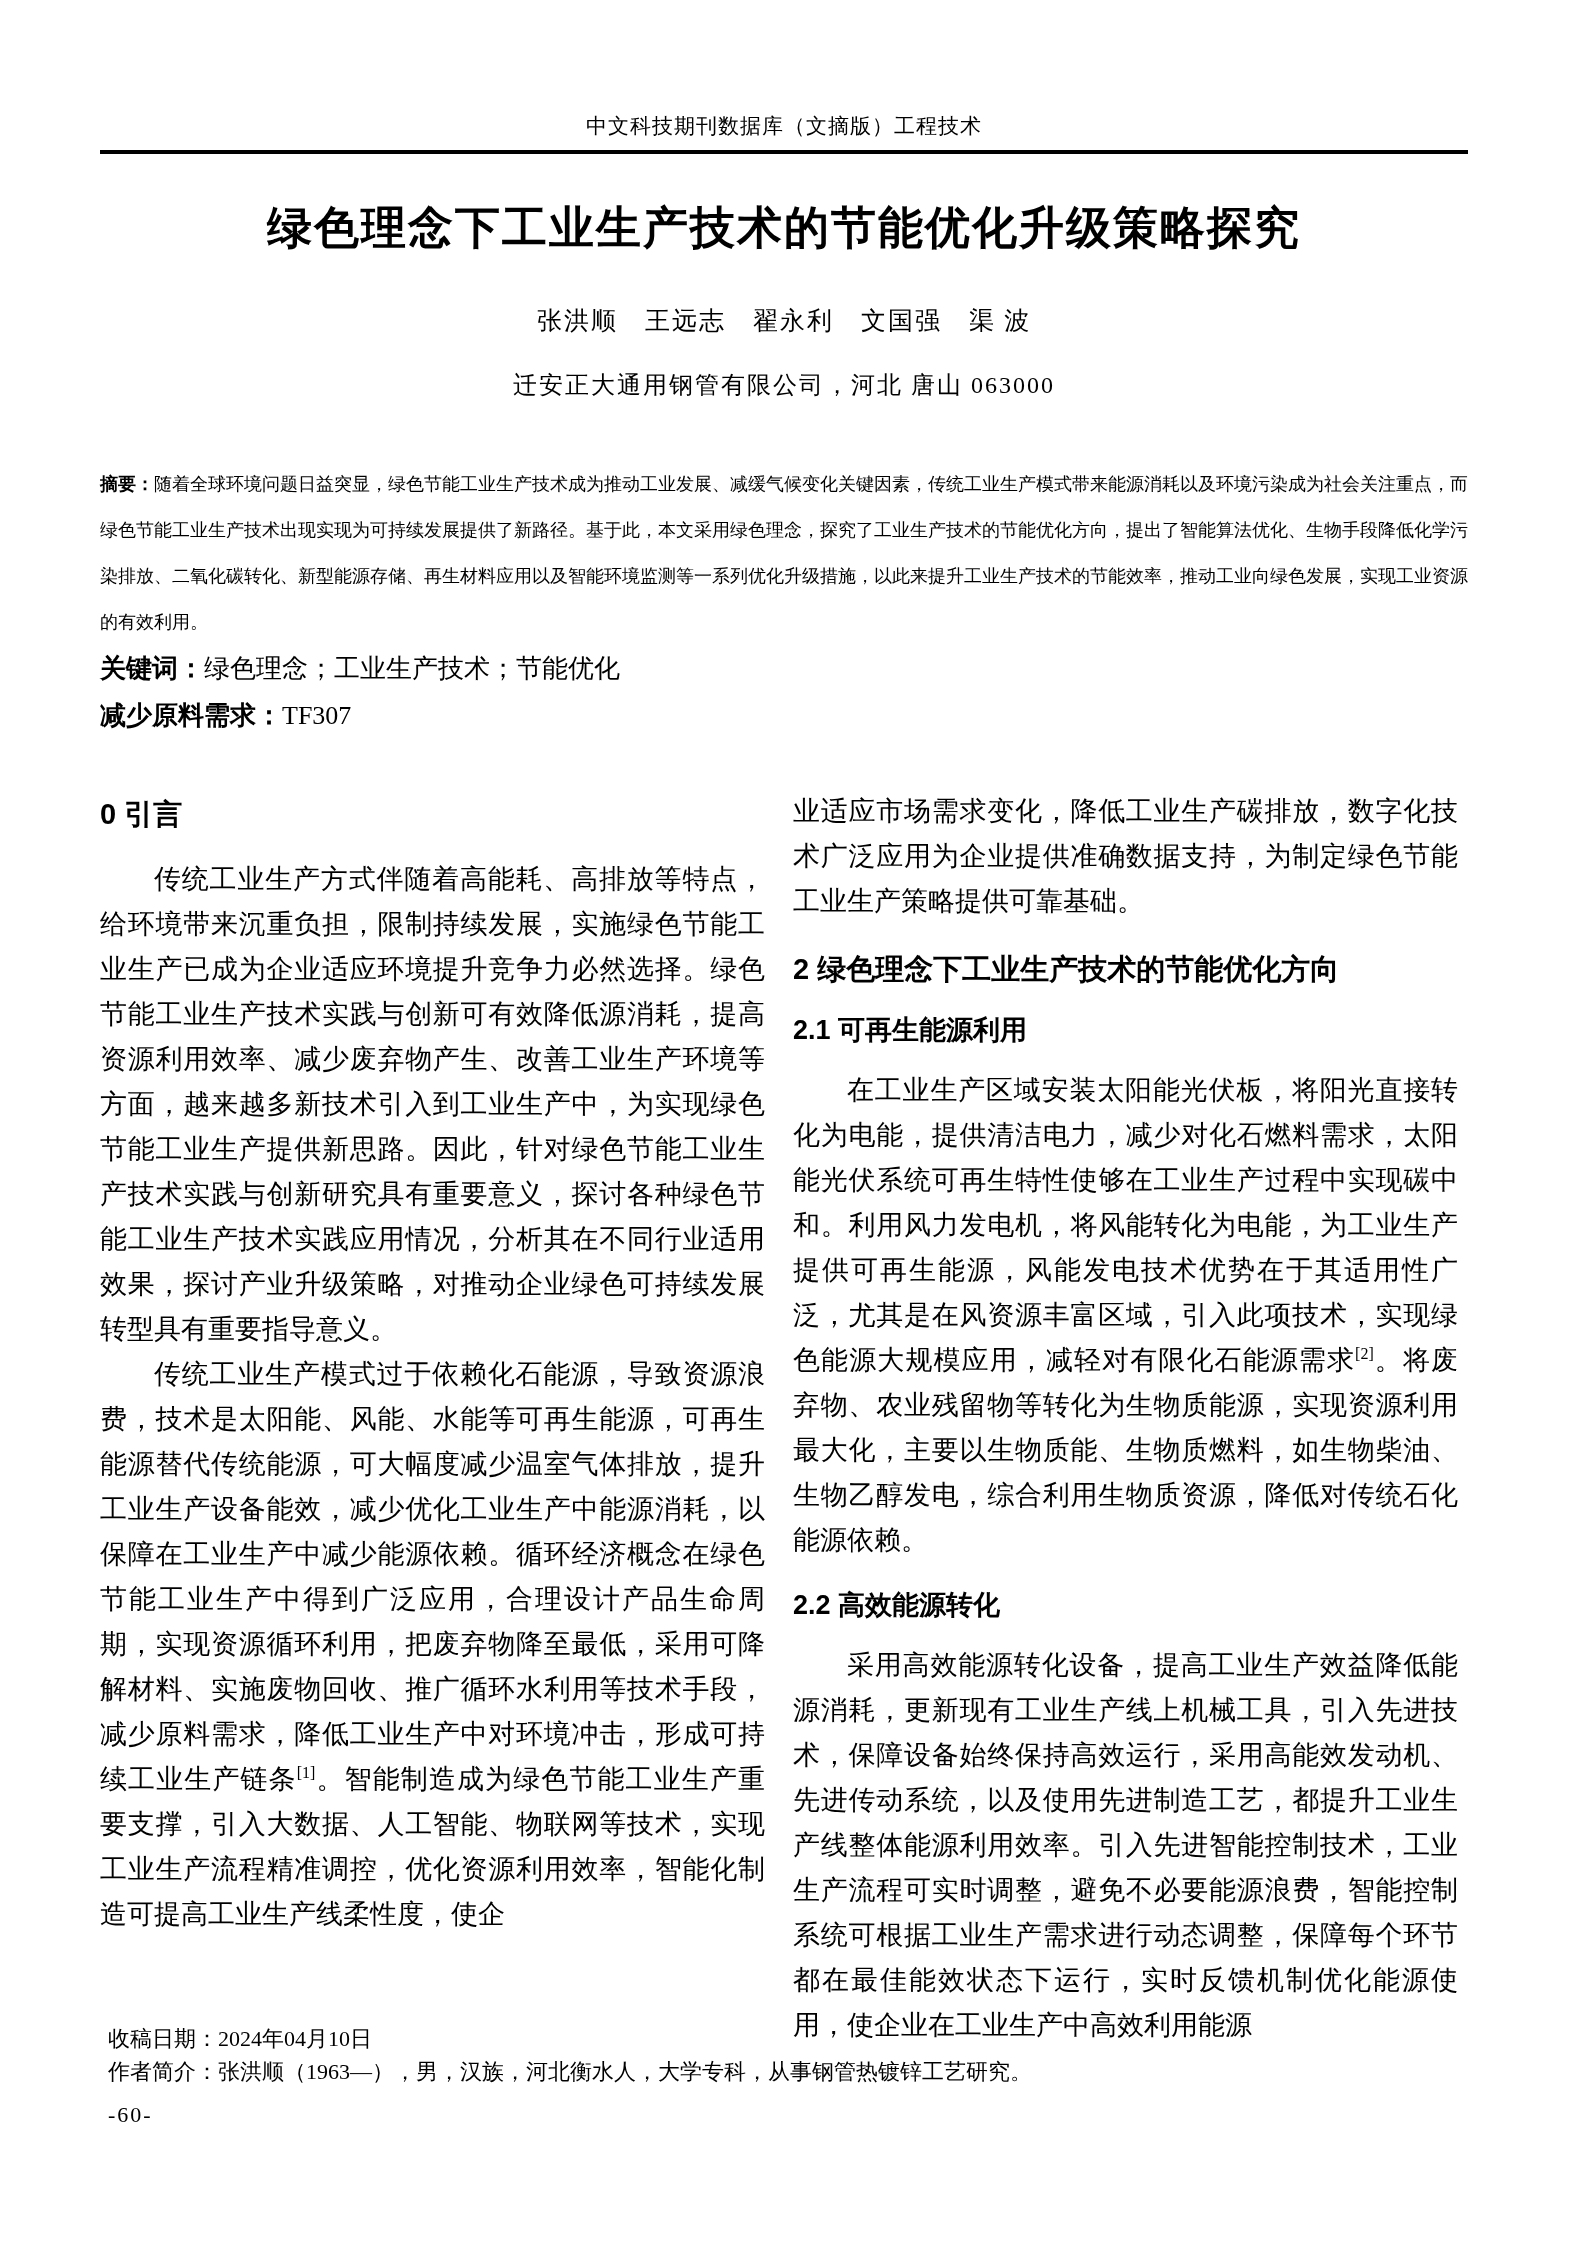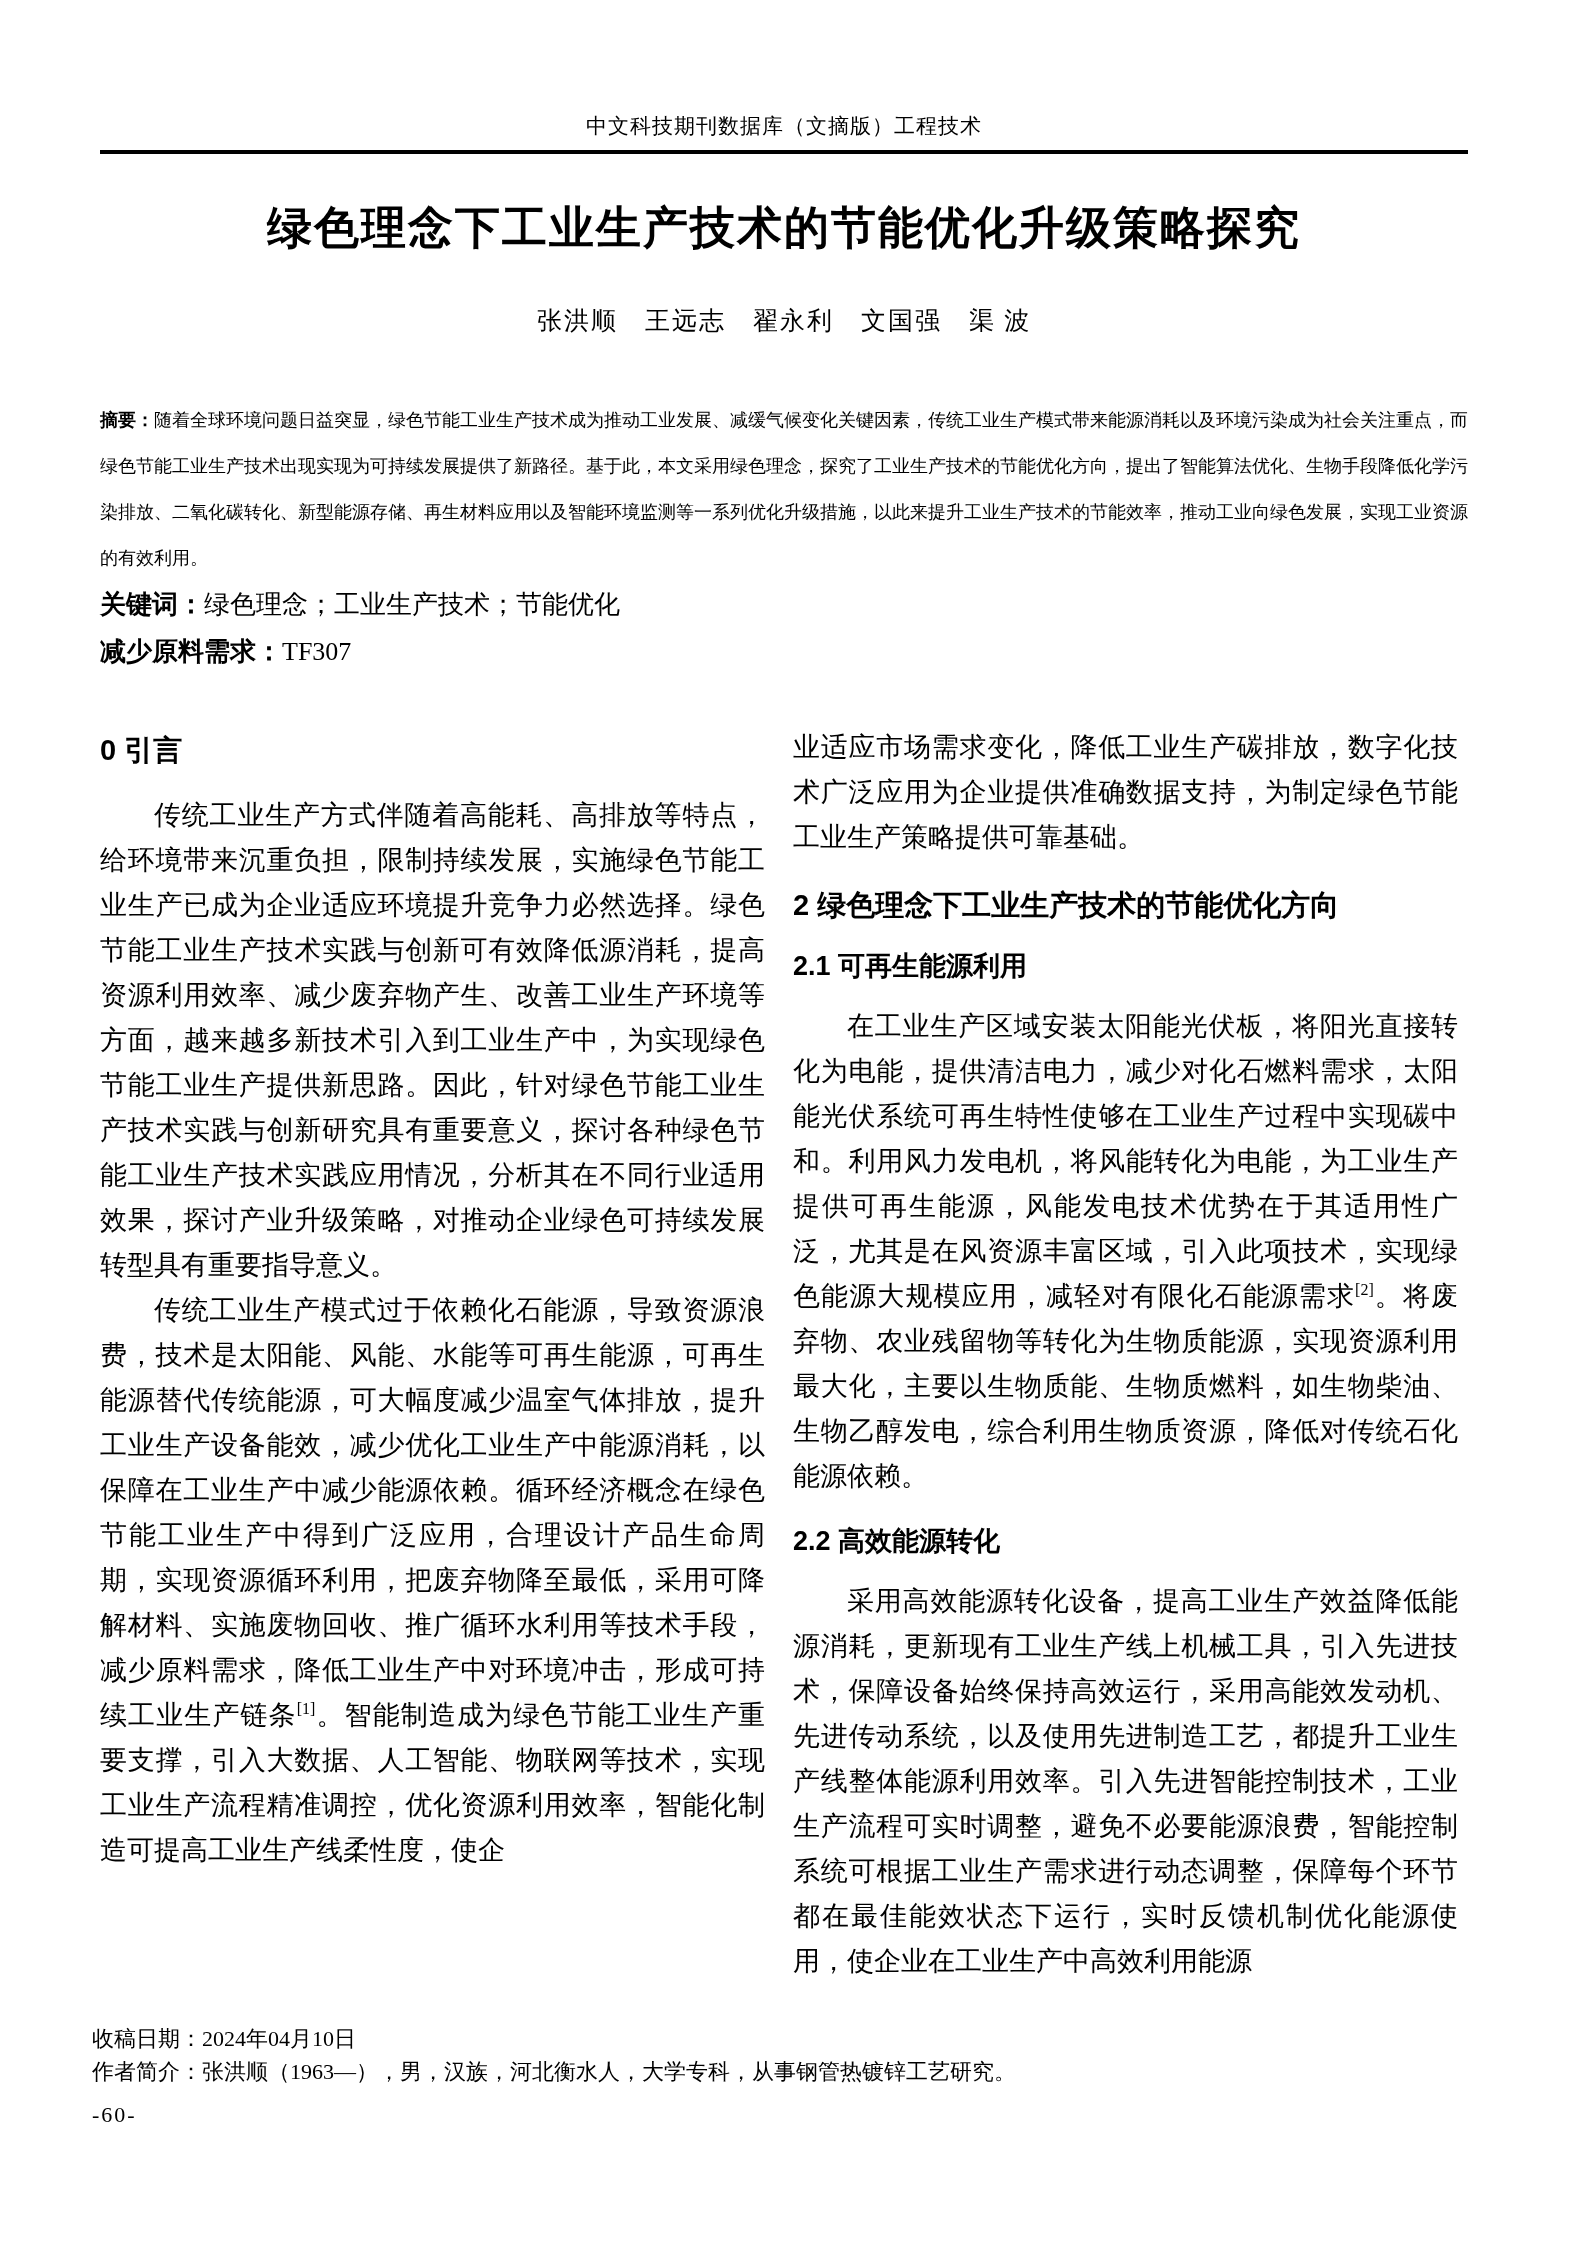--- a/index.html
+++ b/index.html
@@ -81,21 +81,21 @@
     line-height:36px;
     margin:24px 0 20px 0;
     text-align:left;
   }
   .col .sec-heading:first-child{margin-top:6px;}
   p.bodypara{margin:0;text-indent:2em;}
   p.contpara{margin:0;text-indent:0;}
   sup.ref{font-size:16px;line-height:0;vertical-align:super;}
   .footnote{
     position:absolute;
-    top:2022px;left:92px;right:98px;
+    top:2022px;left:108px;right:98px;
     font-size:22px;
     line-height:33px;
   }
   .footnote .fn-line{margin:0;}
   .page-number{
     margin-top:10px;
     font-size:22px;
     letter-spacing:2px;
   }
 </style>
@@ -106,20 +106,21 @@
 
   <div class="journal-header">
     <span>中文科技期刊数据库（文摘版）工程技术</span>
   </div>
   <hr class="header-rule">
 
   <div class="article-title">绿色理念下工业生产技术的节能优化升级策略探究</div>
 
   <div class="authors-line">张洪顺　王远志　翟永利　文国强　渠 波</div>
 
+  <div class="affiliation-line">迁安正大通用钢管有限公司，河北 唐山 063000</div>
 
   <div class="abstract-block"><span class="blabel">摘要：</span><span>随着全球环境问题日益突显，绿色节能工业生产技术成为推动工业发展、减缓气候变化关键因素，传统工业生产模式带来能源消耗以及环境污染成为社会关注重点，而绿色节能工业生产技术出现实现为可持续发展提供了新路径。基于此，本文采用绿色理念，探究了工业生产技术的节能优化方向，提出了智能算法优化、生物手段降低化学污染排放、二氧化碳转化、新型能源存储、再生材料应用以及智能环境监测等一系列优化升级措施，以此来提升工业生产技术的节能效率，推动工业向绿色发展，实现工业资源的有效利用。</span></div>
 
   <div class="meta-line"><span class="blabel">关键词：</span><span>绿色理念；工业生产技术；节能优化</span></div>
 
   <div class="meta-line"><span class="blabel">减少原料需求：</span><span>TF307</span></div>
 
   <div class="columns">
 
     <div class="col">

